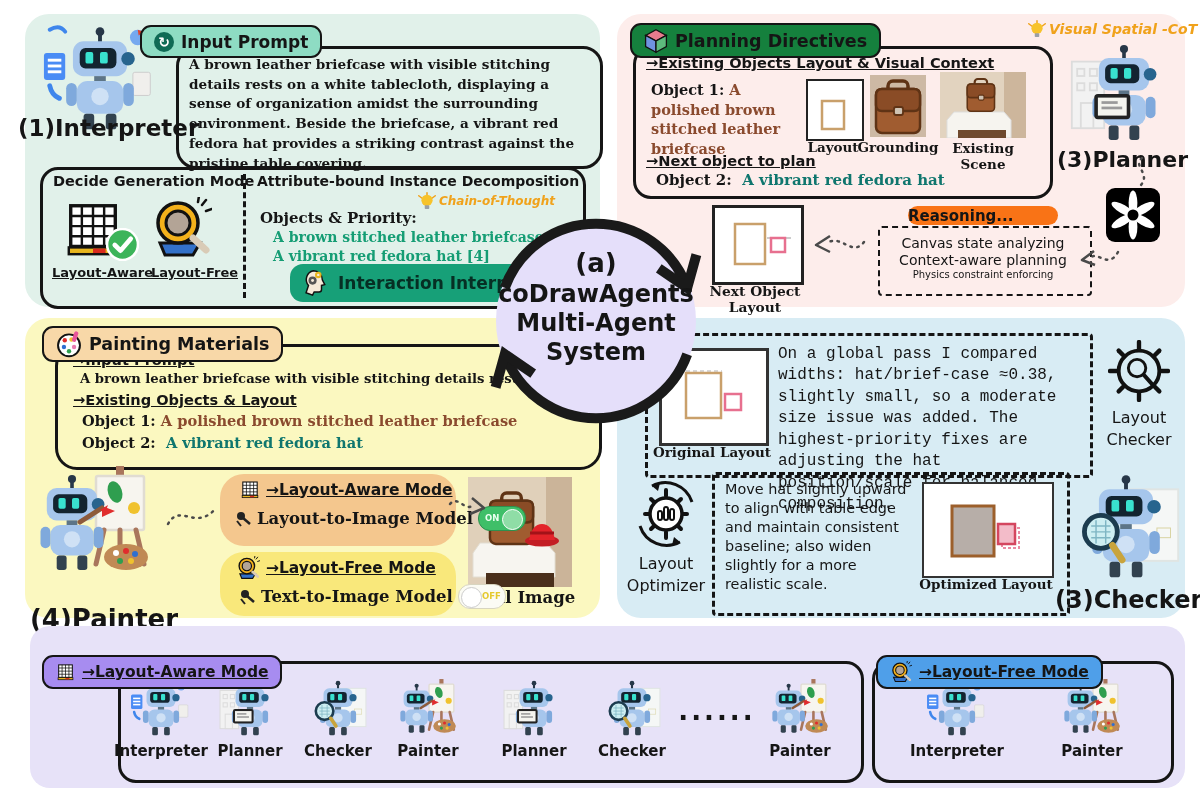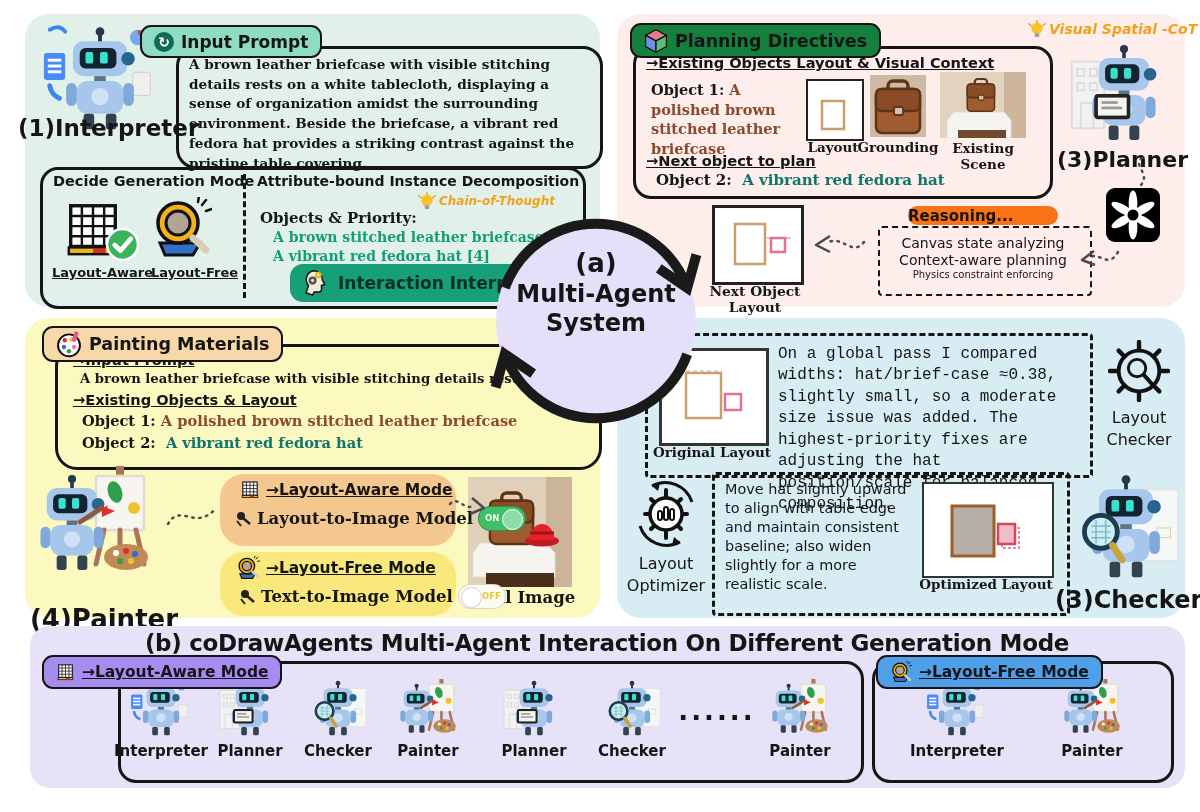--- a/index.html
+++ b/index.html
@@ -467,26 +467,26 @@
 
 <svg class="abs" style="left:481px;top:206px;z-index:5;" width="230" height="230" viewBox="0 0 230 230">
   <circle cx="115" cy="115" r="100" fill="#e5dffa"></circle>
   <path d="M23.8 81.8 A97 97 0 0 1 206.2 81.8" stroke="#1a1a1a" stroke-width="10" fill="none"></path>
   <path d="M215.4 48.7 L206.2 81.8 L177.8 62.3" stroke="#1a1a1a" stroke-width="10" fill="none" stroke-linejoin="miter"></path>
   <path d="M206.2 148.2 A97 97 0 0 1 23.8 148.2" stroke="#1a1a1a" stroke-width="10" fill="none"></path>
   <path d="M52.2 167.7 L23.8 148.2 L14.6 181.3" stroke="#1a1a1a" stroke-width="10" fill="none" stroke-linejoin="miter"></path>
 </svg>
 <div class="abs" style="left:481px;top:248px;width:230px;text-align:center;z-index:6;line-height:1.22;">
   <div class="sans" style="font-size:26px;">(a)</div>
+  <div class="sans" style="font-size:24px;">coDrawAgents</div>
   <div class="sans" style="font-size:24px;">Multi-Agent</div>
   <div class="sans" style="font-size:24px;">System</div>
 </div>
 
 <div class="panel" style="left:30px;top:626px;width:1155px;height:162px;background:#e7e2f8;border-radius:20px;"></div>
-<div class="lbl sans" style="left:107px;top:630px;width:1000px;font-size:23px;letter-spacing:-0.3px;">(b) coDrawAgents Multi-Agent Interaction On Different Generation Mode</div>
 
 <div class="bbox" style="left:118px;top:661px;width:740px;height:116px;border-width:3.5px;background:transparent;"></div>
 <div class="badge" style="left:42px;top:655px;height:28px;background:#a78cf0;font-size:15.5px;z-index:2;">
   <svg width="19" height="18" viewBox="0 0 64 60">
         <use href="#icon-grid"></use>
       </svg>
   <span class="u">→Layout-Aware Mode</span>
 </div>
 
 <div class="bbox" style="left:872px;top:661px;width:296px;height:116px;border-width:3.5px;"></div>

